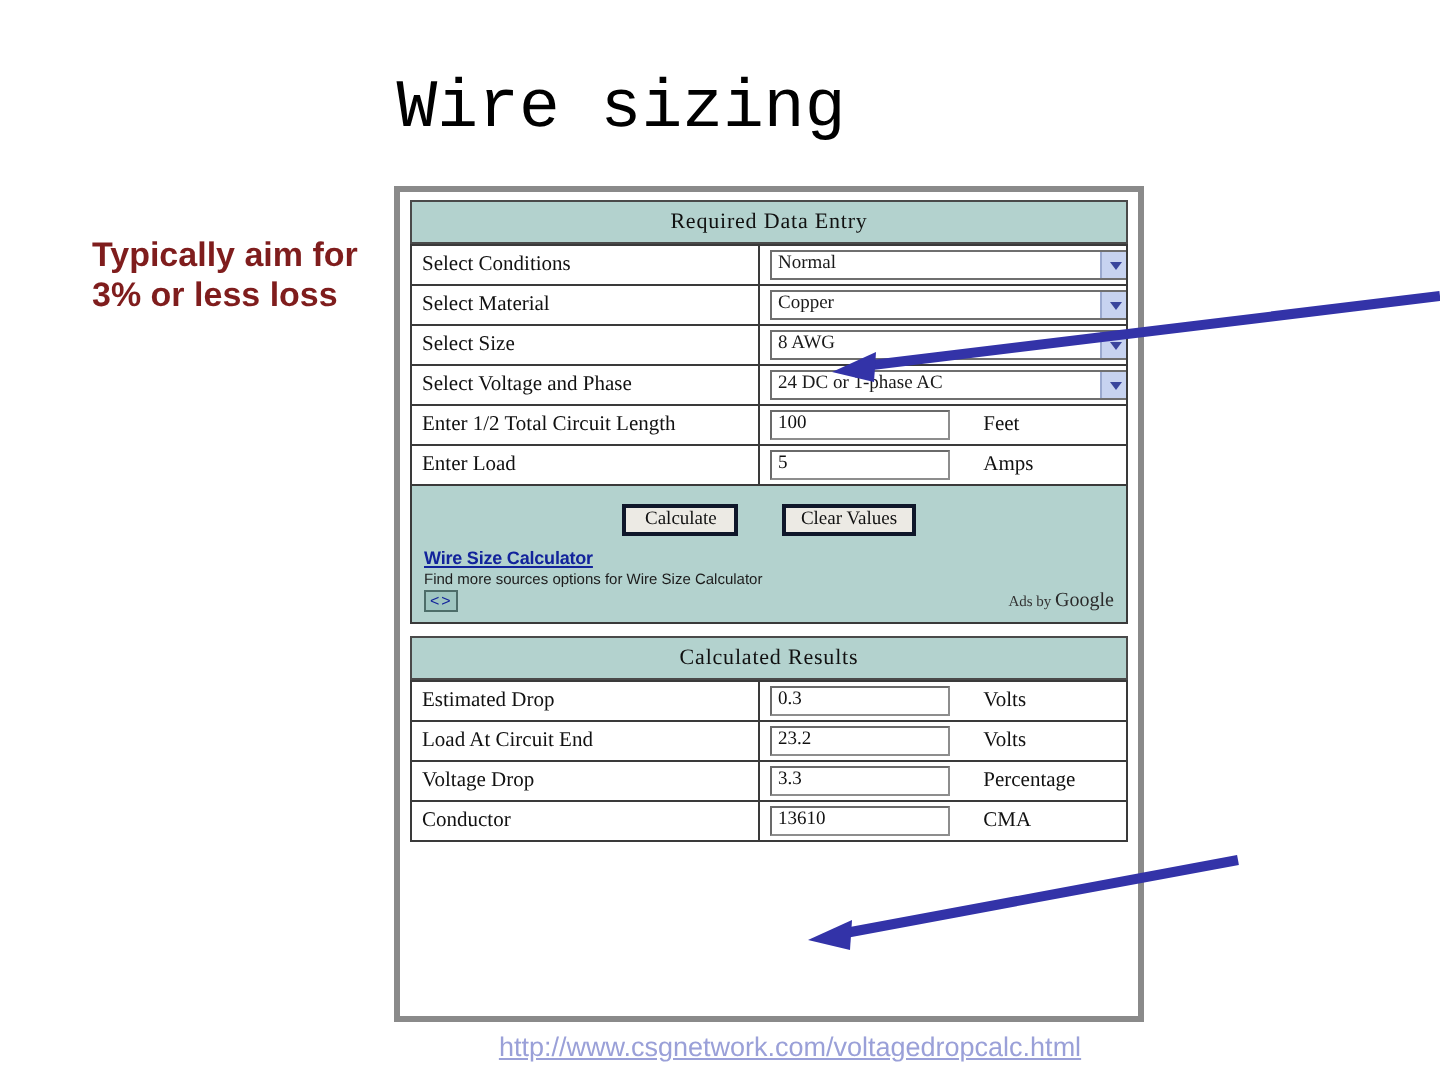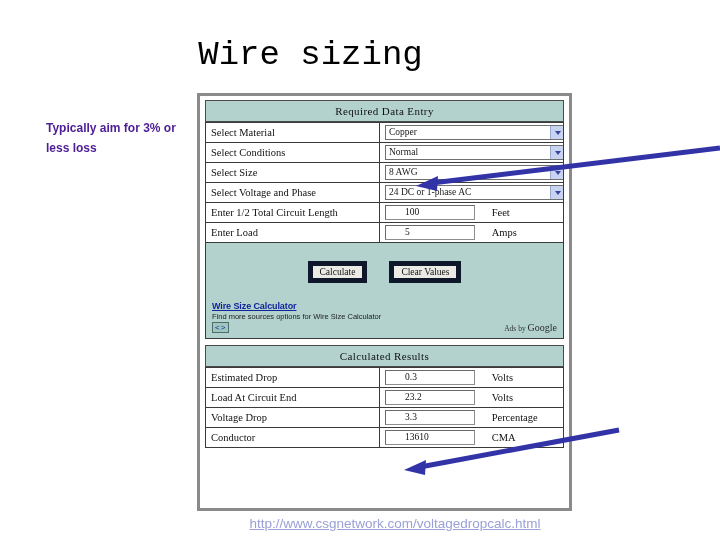--- a/index.html
+++ b/index.html
@@ -25,24 +25,24 @@
     color: #000000;
     font-family: Liberation Mono, monospace;
     letter-spacing: 0px;
   }
   
   .note {
     position: absolute;
     left: 46px;
     top: 118px;
     width: 150px;
-    font-size: 12px;
+    font-size: 17px;
     font-weight: bold;
     line-height: 20px;
-    color: #4c1d95;
+    color: #7f1d1d;
   }
   
   .shot {
     position: absolute;
     left: 197px;
     top: 93px;
     width: 375px;
     height: 418px;
     background: #ffffff;
     border: 3px solid #8a8a8a;
@@ -130,21 +130,21 @@
     height: 15px;
     border: 1px solid #8d8d8d;
     border-top-color: #6a6a6a;
     border-left-color: #6a6a6a;
     background: #ffffff;
     vertical-align: middle;
     box-sizing: border-box;
     font-size: 9.5px;
     color: #111111;
     line-height: 13px;
-    padding-left: 19px;
+    padding-left: 3px;
     overflow: hidden;
     white-space: nowrap;
     font-family: "Liberation Serif", serif;
   }
   .unit {
     display: inline-block;
     margin-left: 14px;
     font-size: 10.5px;
     color: #111111;
     vertical-align: middle;
@@ -157,26 +157,26 @@
     padding: 6px 0 3px 0;
     box-sizing: border-box;
   }
   .btnrow {
     text-align: center;
     padding-bottom: 6px;
   }
   .btn {
     display: inline-block;
     min-width: 58px;
-    margin: 12px 9px;
+    margin: 0 9px;
     padding: 1px 7px;
     font-size: 9.5px;
     color: #111111;
     background: #eceae4;
-    border: 5px solid #0f172a;
+    border: 2px solid #0f172a;
     box-sizing: border-box;
     font-family: "Liberation Serif", serif;
   }
   .ads {
     display: flex;
     padding: 0 6px 0 6px;
     gap: 4px;
   }
   .ad {
     flex: 1 1 0;
@@ -251,33 +251,33 @@
 <div class="note">Typically aim for 3% or less loss</div>
 
 <div class="shot">
   <div class="shot-inner">
 
     <div class="section-head">Required Data Entry</div>
 
     <table class="form">
       <tbody>
         <tr>
+          <td class="lbl">Select Conditions</td>
+          <td class="val">
+            <span class="sel">
+              <span>Normal</span>
+              <span class="arrow"></span>
+            </span>
+          </td>
+        </tr>
+        <tr>
           <td class="lbl">Select Material</td>
           <td class="val">
             <span class="sel">
               <span>Copper</span>
-              <span class="arrow"></span>
-            </span>
-          </td>
-        </tr>
-        <tr>
-          <td class="lbl">Select Conditions</td>
-          <td class="val">
-            <span class="sel">
-              <span>Normal</span>
               <span class="arrow"></span>
             </span>
           </td>
         </tr>
         <tr>
           <td class="lbl">Select Size</td>
           <td class="val">
             <span class="sel">
               <span>8 AWG</span>
               <span class="arrow"></span>

